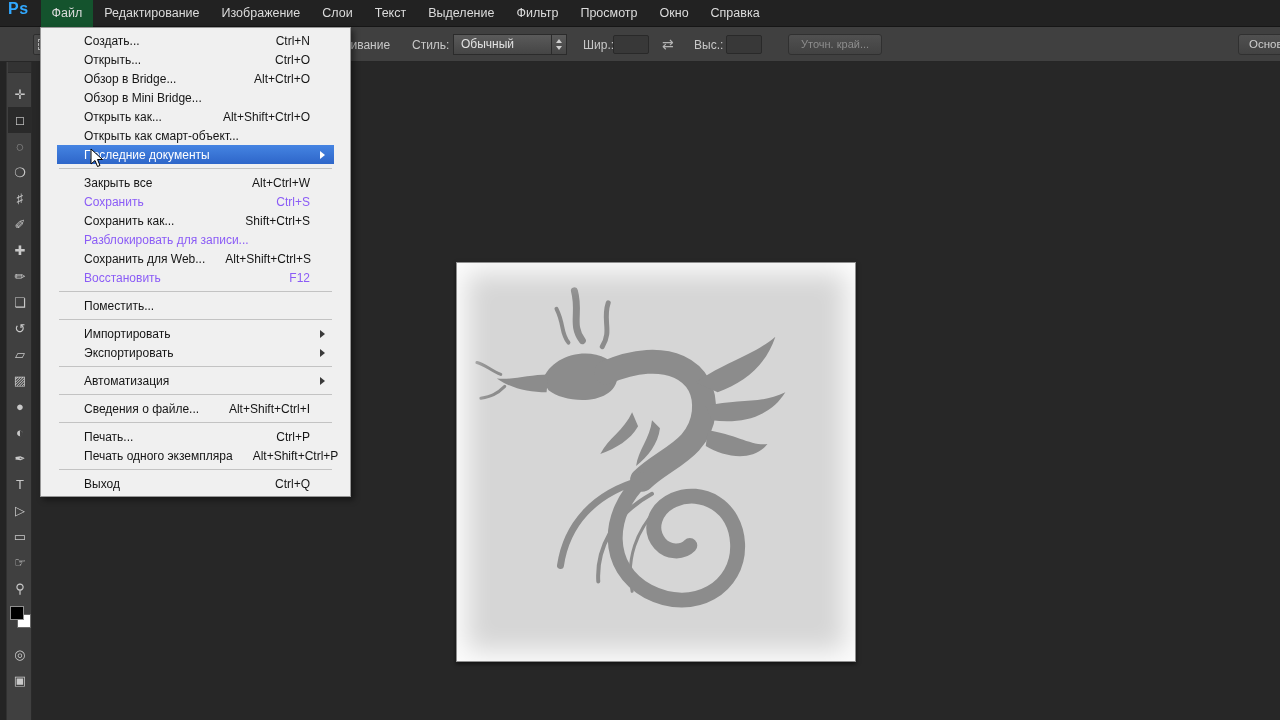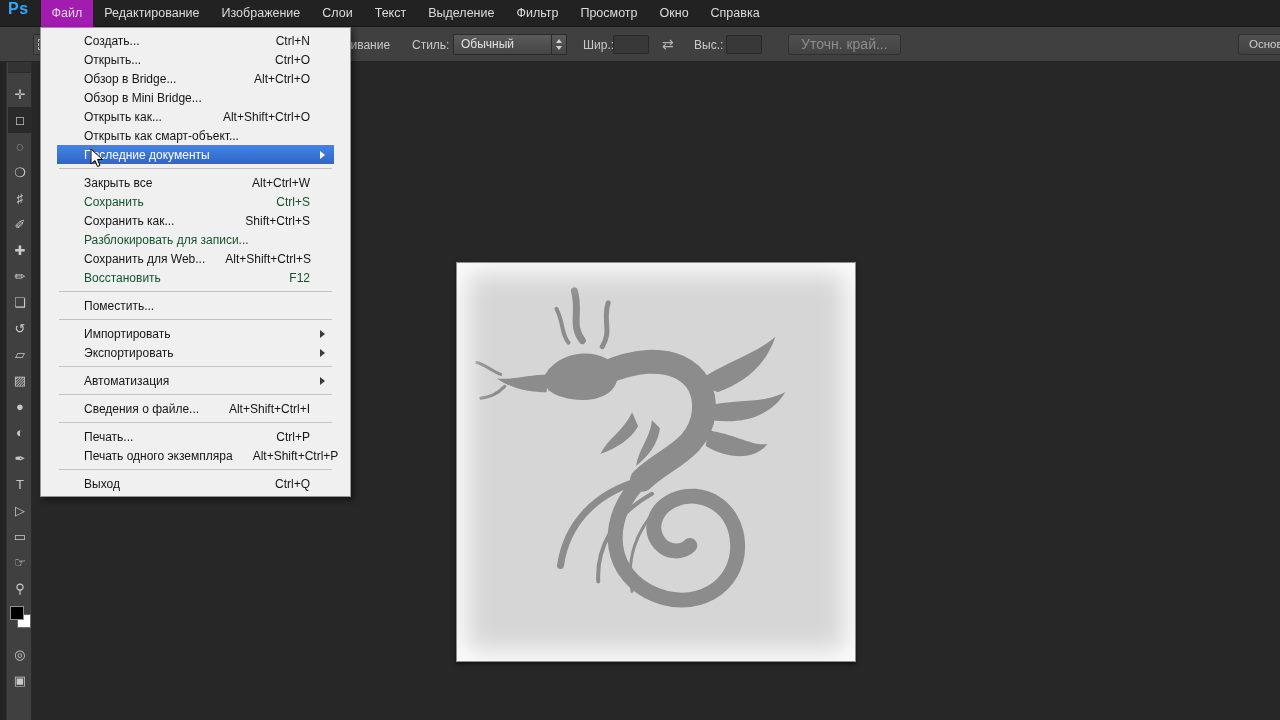--- a/index.html
+++ b/index.html
@@ -6,21 +6,21 @@
   html,body { width:1280px; height:720px; overflow:hidden; }
   body { font-family:"Liberation Sans", sans-serif; background:#272727; }
   .stage { position:relative; width:1280px; height:720px; overflow:hidden; background:#272727; }
 
   
   .menubar { position:absolute; top:0; left:0; right:0; height:27px; background:#222222;
              border-bottom:1px solid #161616; display:flex; z-index:6; }
   .logo { color:#31a8ff; font-weight:bold; font-size:16px; padding:0 12px 0 8px; letter-spacing:0.5px; }
   .menubar-items { display:flex; height:27px; }
   .mb-item { height:27px; line-height:27px; padding:0 11px; font-size:12.5px; color:#dcdcdc; cursor:default; }
-  .mb-item.active { background:#a21caf; }
+  .mb-item.active { background:#14532d; }
 
   
   .options { position:absolute; top:27px; left:0; right:0; height:35px; background:#404040;
              border-bottom:1px solid #262626; z-index:1; color:#c8c8c8; font-size:12px; }
   .preset-btn { position:absolute; left:33px; top:7px; width:24px; height:21px; background:#4a4a4a;
                 border:1px solid #2e2e2e; border-radius:2px; }
   .preset-btn .dash { position:absolute; left:4px; top:4px; width:11px; height:11px; border:1px dashed #b5b5b5; }
   .aa-check { position:absolute; left:298px; top:11px; width:12px; height:12px; background:#353535; border:1px solid #262626; }
   .aa-label { position:absolute; left:316px; top:11px; }
   .style-label { position:absolute; left:412px; top:11px; }
@@ -32,21 +32,21 @@
   .combo .up { top:4px; border-bottom:4px solid #cfcfcf; }
   .combo .dn { bottom:4px; border-top:4px solid #cfcfcf; }
   .num-label { position:absolute; top:11px; }
   .w-label { left:583px; } .h-label { left:694px; }
   .num-input { position:absolute; top:8px; width:36px; height:19px; background:#383838;
                border:1px solid #292929; border-radius:2px; color:#ddd; font-size:12px; padding:0 4px; }
   .w-input { left:613px; } .h-input { left:726px; }
   .swap-icon { position:absolute; left:662px; top:9px; color:#b4b4b4; font-size:14px; }
   .refine-btn { position:absolute; left:788px; top:7px; height:21px; padding:0 12px;
                 background:linear-gradient(#505050,#424242); border:1px solid #303030; border-radius:3px;
-                color:#8d8d8d; font-size:14px; line-height:19px; }
+                color:#8d8d8d; font-size:11px; line-height:19px; }
   .workspace-btn { position:absolute; left:1238px; top:7px; height:21px; padding:0 10px;
                    background:linear-gradient(#505050,#424242); border:1px solid #303030; border-radius:3px;
                    color:#cfcfcf; font-size:11.5px; line-height:19px; white-space:nowrap; }
 
   
   .tool-panel { position:absolute; left:0; top:62px; bottom:0; width:32px; background:#404040;
                 border-right:1px solid #2a2a2a; z-index:1; }
   .tool-panel .edge { position:absolute; left:0; top:0; bottom:0; width:7px; background:#242424; border-right:1px solid #313131; }
   .panel-header { margin-left:8px; height:11px; background:#333333; border-bottom:1px solid #2b2b2b; }
   .tools { margin-left:8px; padding-top:8px; }
@@ -67,21 +67,21 @@
   .document svg { position:absolute; left:0; top:0; width:100%; height:100%; }
 
   
   .file-menu { position:absolute; left:40px; top:27px; width:311px; background:#f0f0f0;
                border:1px solid #979797; box-shadow:3px 3px 6px rgba(0,0,0,0.45);
                padding:3px 16px; z-index:10; font-size:12px; color:#151515; }
   .menu-row { position:relative; height:19px; display:flex; align-items:center;
               padding:0 24px 0 27px; white-space:nowrap; cursor:default; }
   .mi-label { flex:1; }
   .mi-shortcut { margin-left:20px; }
-  .menu-row.disabled { color:#14532d; }
+  .menu-row.disabled { color:#8b5cf6; }
   .menu-row.selected { background:linear-gradient(#4584e2,#2e66c9); color:#ffffff; }
   .menu-row.submenu::after { content:""; position:absolute; right:9px; top:50%; margin-top:-4px;
               border-top:4px solid transparent; border-bottom:4px solid transparent; border-left:5px solid #3a3a3a; }
   .menu-row.selected.submenu::after { border-left-color:#ffffff; }
   .menu-sep { height:1px; background:#c3c3c3; margin:4px 2px; }
 
   
   .cursor { position:absolute; left:90px; top:148px; z-index:20; pointer-events:none; }
 </style>
 </head>

